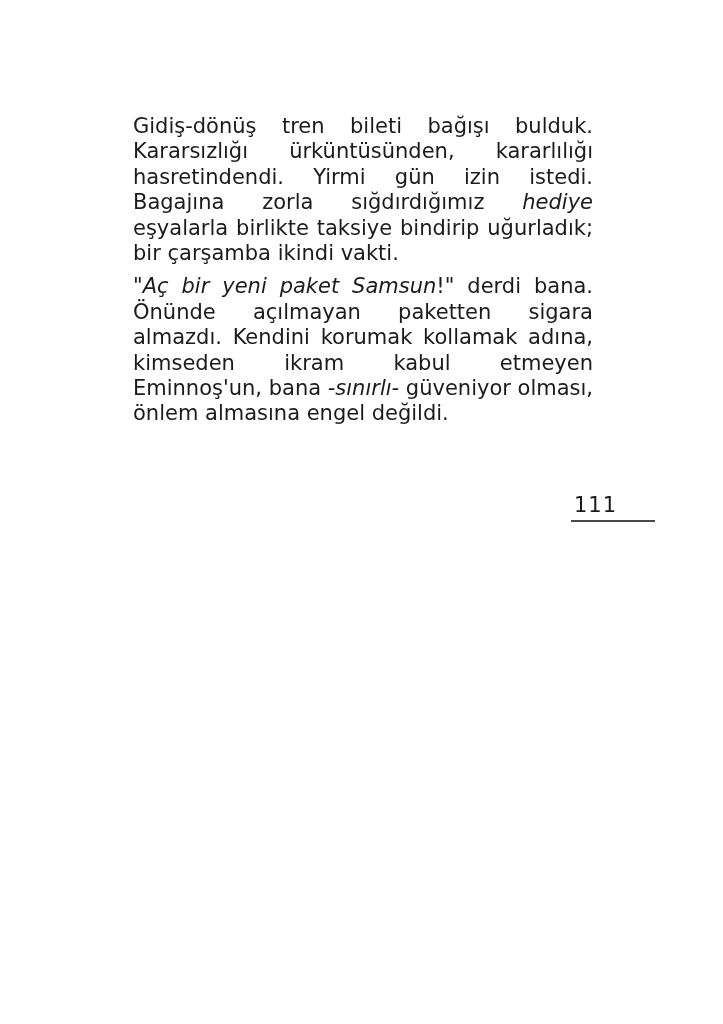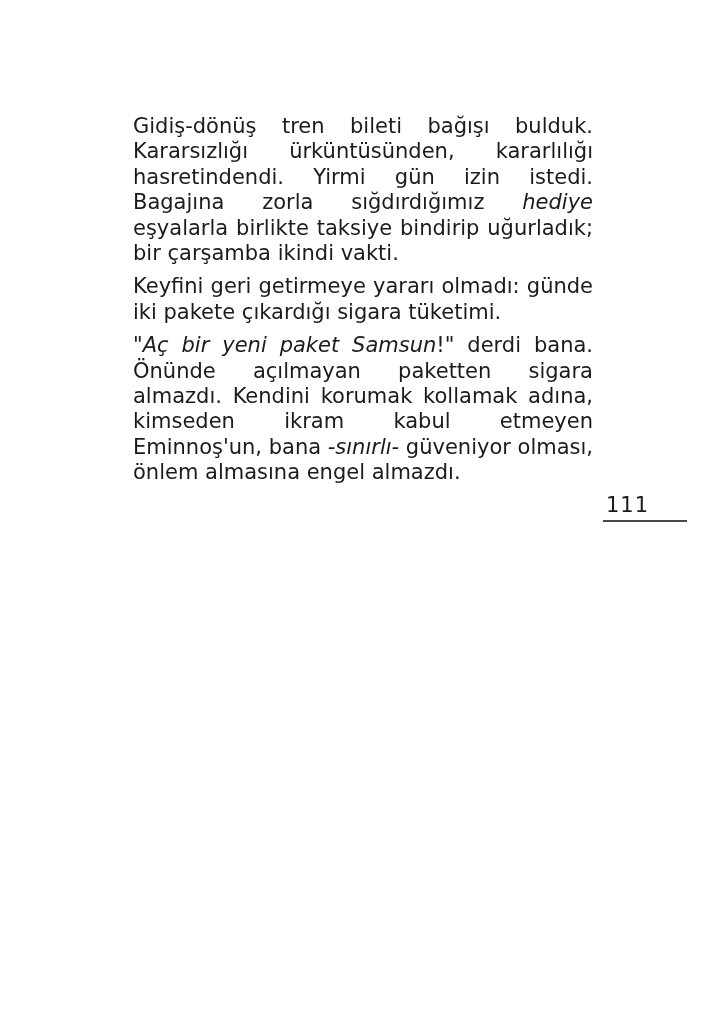--- a/index.html
+++ b/index.html
@@ -22,21 +22,21 @@
     text-align: justify;
     text-justify: inter-word;
   }
   .para {
     margin: 0 0 8px 0;
     padding: 0;
   }
   .em { font-style: italic; }
   .pagenum-block {
     position: absolute;
-    left: 603px;
+    left: 571px;
     top: 494px;
     width: 85px;
   }
   .pagenum-block .num {
     font-size: 21px;
     line-height: 22px;
     color: #1b1b1b;
     padding-left: 3px;
     letter-spacing: 1px;
   }
@@ -46,20 +46,19 @@
     border-top: 2px solid #4a4a4a;
     margin-top: 4px;
   }
 </style>
 </head>
 <body>
 
 <div class="page">
   <div class="text-column">
       <p class="para"><span>Gidiş-dönüş tren bileti bağışı bulduk. Kararsızlığı ürküntüsünden, kararlılığı hasretindendi. Yirmi gün izin istedi. Bagajına zorla sığdırdığımız </span><span class="em">hediye</span><span> eşyalarla birlikte taksiye bindirip uğurladık; bir çarşamba ikindi vakti.</span></p>
-      <p class="para"><span>Keyfini geri getirmeye yararı olmadı: günde iki pakete çıkardığı sigara tüketimi.</span></p>
-      <p class="para"><span>"</span><span class="em">Aç bir yeni paket Samsun</span><span>!" derdi bana. Önünde açılmayan paketten sigara almazdı. Kendini korumak kollamak adına, kimseden ikram kabul etmeyen Eminnoş'un, bana </span><span class="em">-sınırlı-</span><span> güveniyor olması, önlem almasına engel almazdı.</span></p>
+      <p class="para"><span>"</span><span class="em">Aç bir yeni paket Samsun</span><span>!" derdi bana. Önünde açılmayan paketten sigara almazdı. Kendini korumak kollamak adına, kimseden ikram kabul etmeyen Eminnoş'un, bana </span><span class="em">-sınırlı-</span><span> güveniyor olması, önlem almasına engel değildi.</span></p>
     </div>
   <div class="pagenum-block">
     <div class="num">111</div>
     <div class="rule"></div>
   </div>
 </div>
 
 </body></html>

